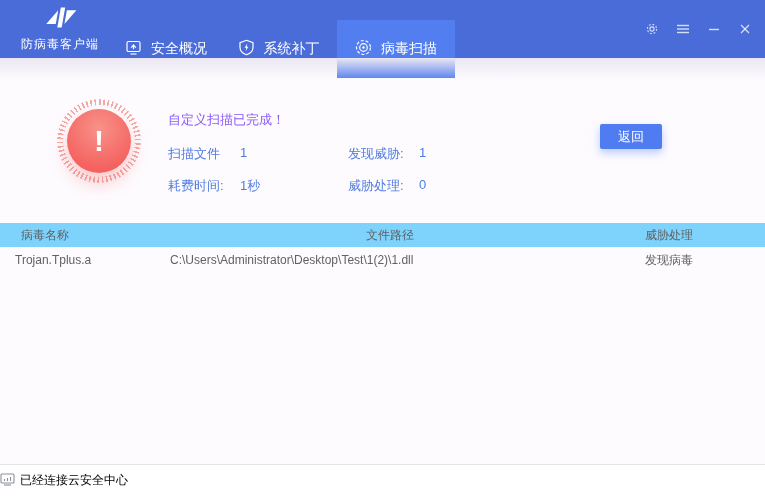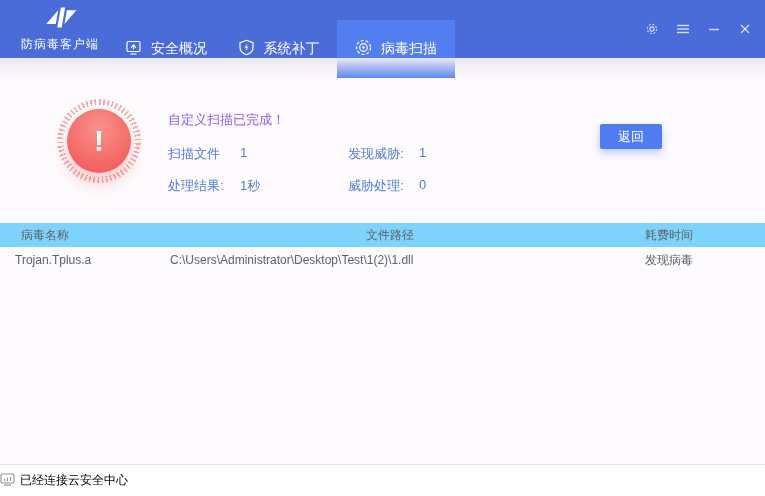--- a/index.html
+++ b/index.html
@@ -153,33 +153,33 @@
     <div class="bubble">!</div>
   </div>
 
   <div class="result-title">自定义扫描已完成！</div>
 
   <div class="stats">
     <span>扫描文件</span>
     <span class="stat-value">1</span>
     <span>发现威胁:</span>
     <span class="stat-value">1</span>
-    <span>处理结果:</span>
+    <span>耗费时间:</span>
     <span class="stat-value">1秒</span>
     <span>威胁处理:</span>
     <span class="stat-value">0</span>
   </div>
 
   <button class="back-btn">返回</button>
 
   <div class="rtable">
     <div class="thead">
       <div class="c1">病毒名称</div>
       <div class="c2">文件路径</div>
-      <div class="c3">耗费时间</div>
+      <div class="c3">威胁处理</div>
     </div>
     <div class="trow">
       <div class="c1">Trojan.Tplus.a</div>
       <div class="c2">C:\Users\Administrator\Desktop\Test\1(2)\1.dll</div>
       <div class="c3">发现病毒</div>
     </div>
   </div>
 
   <div class="statusbar">
     <span>

